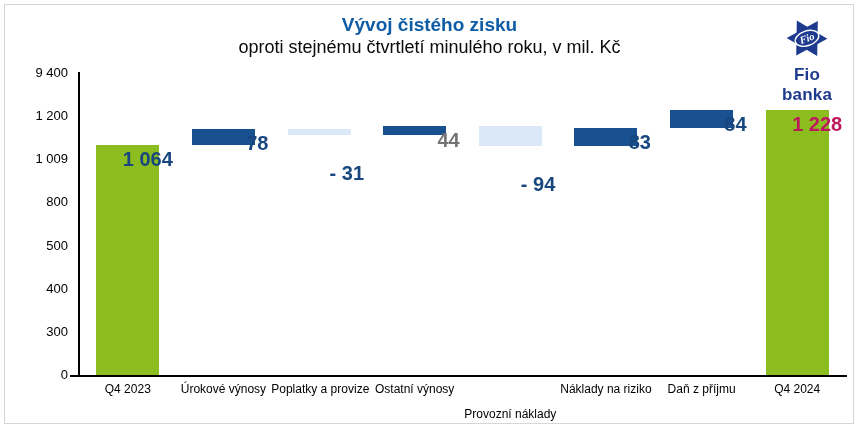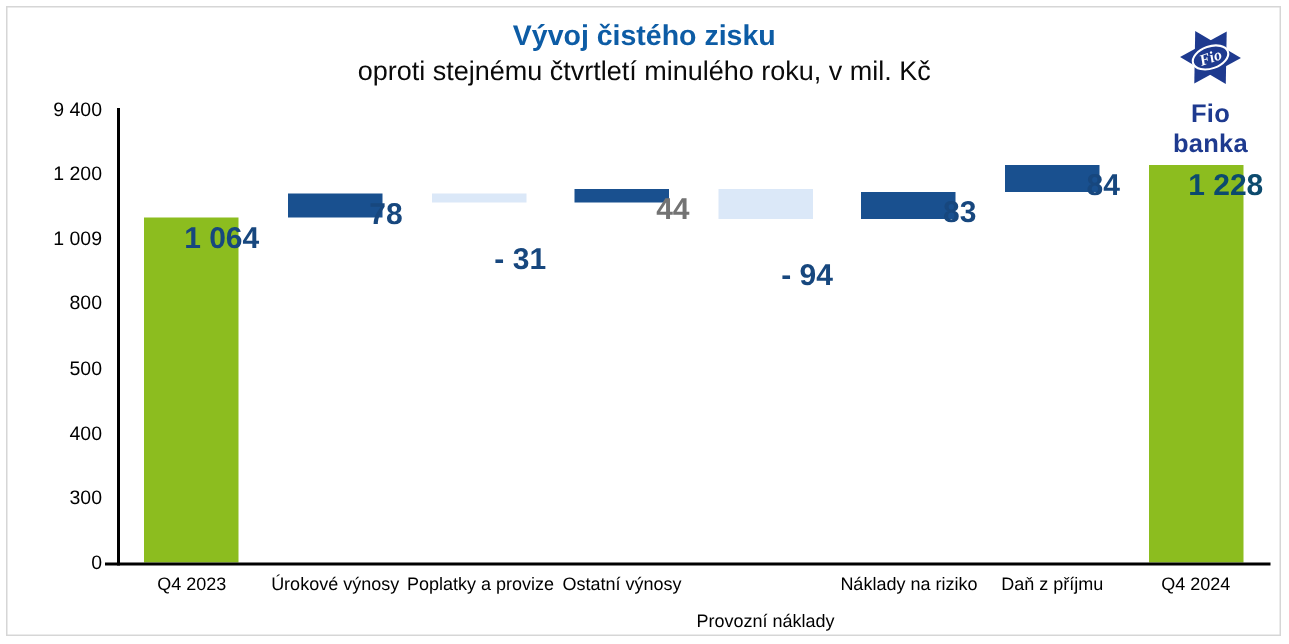--- a/index.html
+++ b/index.html
@@ -85,21 +85,21 @@
       <div class="vlabel" style="color: rgb(23, 71, 126); left: 274.062px; top: 138.341px;">- 31</div>
       <div class="bar" style="left: 383.188px; top: 125.85px; width: 63px; height: 9.49143px; background: rgb(25, 80, 143);"></div>
       <div class="vlabel" style="color: #737373; left: 369.688px; top: 104.85px;">44</div>
       <div class="bar" style="left: 478.812px; top: 125.85px; width: 63px; height: 20.2771px; background: rgb(219, 232, 248);"></div>
       <div class="vlabel" style="color: rgb(23, 71, 126); left: 465.312px; top: 149.127px;">- 94</div>
       <div class="bar" style="left: 574.438px; top: 128.223px; width: 63px; height: 17.9043px; background: rgb(25, 80, 143);"></div>
       <div class="vlabel" style="color: rgb(23, 71, 126); left: 560.938px; top: 107.223px;">83</div>
       <div class="bar" style="left: 670.062px; top: 110.103px; width: 63px; height: 18.12px; background: rgb(25, 80, 143);"></div>
       <div class="vlabel" style="color: rgb(23, 71, 126); left: 656.562px; top: 89.1029px;">84</div>
       <div class="bar" style="left: 765.688px; top: 110.103px; width: 63px; height: 264.897px; background: rgb(140, 189, 31);"></div>
-      <div class="vlabel" style="color: #0c4a6e; left: 752.188px; top: 89.1029px;">1 228</div>
+      <div class="vlabel" style="color: #be185d; left: 752.188px; top: 89.1029px;">1 228</div>
     </div>
   <div>
       <div class="xlabel" style="left: 80px; width: 95.625px;">Q4 2023</div>
       <div class="xlabel" style="left: 175.625px; width: 95.625px;">Úrokové výnosy</div>
       <div class="xlabel" style="left: 271.25px; width: 95.625px;">Poplatky a provize</div>
       <div class="xlabel" style="left: 366.875px; width: 95.625px;">Ostatní výnosy</div>
       <div class="xlabel" style="left: 462.5px; width: 95.625px; margin-top: 25px;">Provozní náklady</div>
       <div class="xlabel" style="left: 558.125px; width: 95.625px;">Náklady na riziko</div>
       <div class="xlabel" style="left: 653.75px; width: 95.625px;">Daň z příjmu</div>
       <div class="xlabel" style="left: 749.375px; width: 95.625px;">Q4 2024</div>

